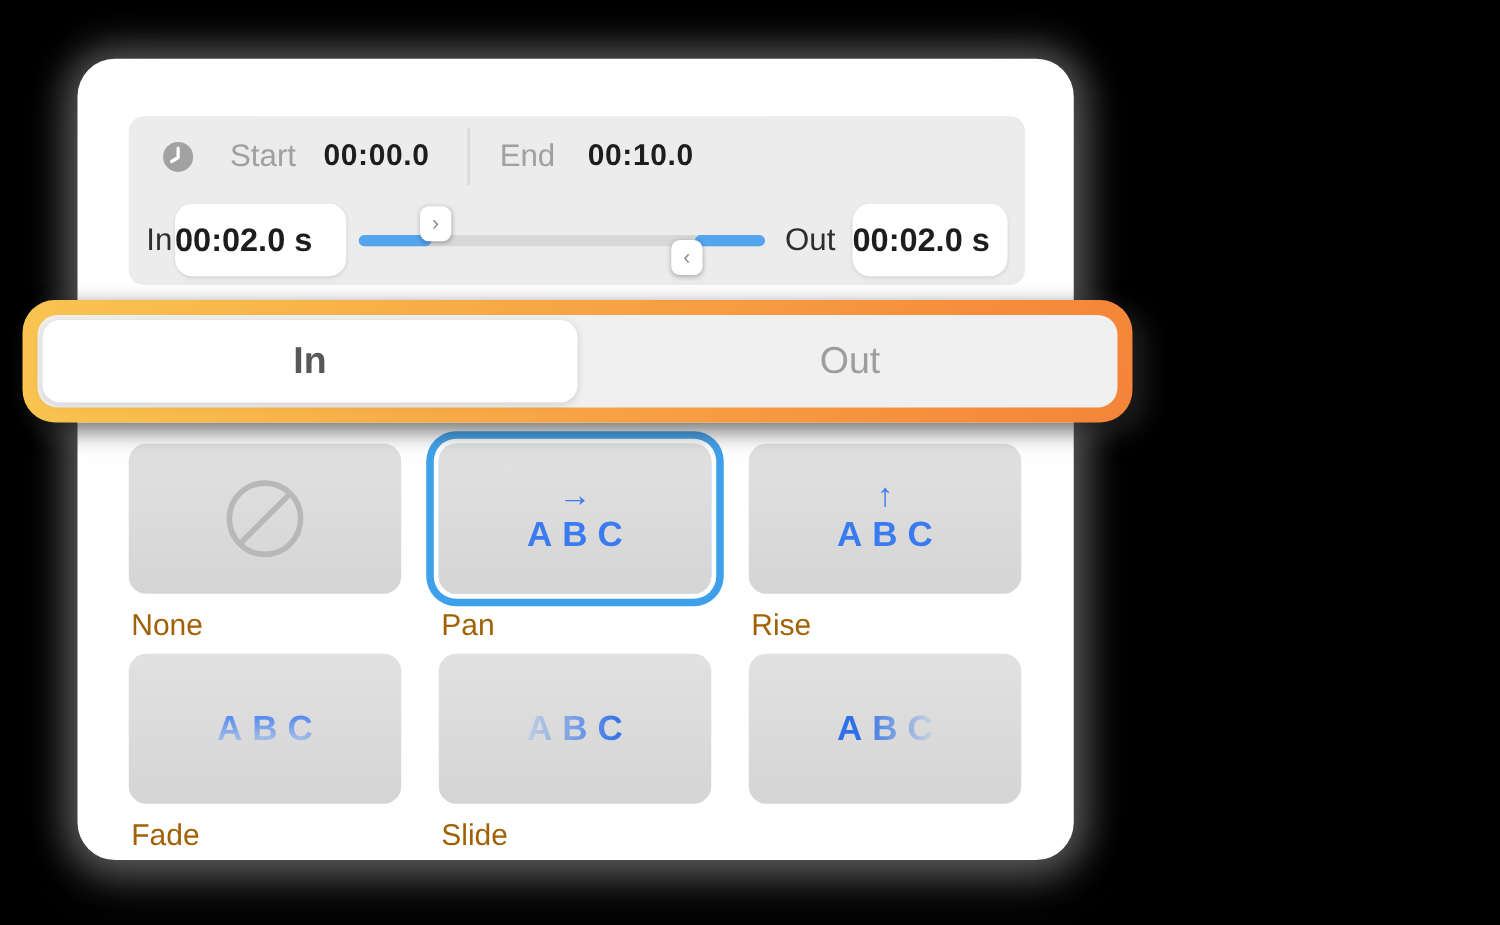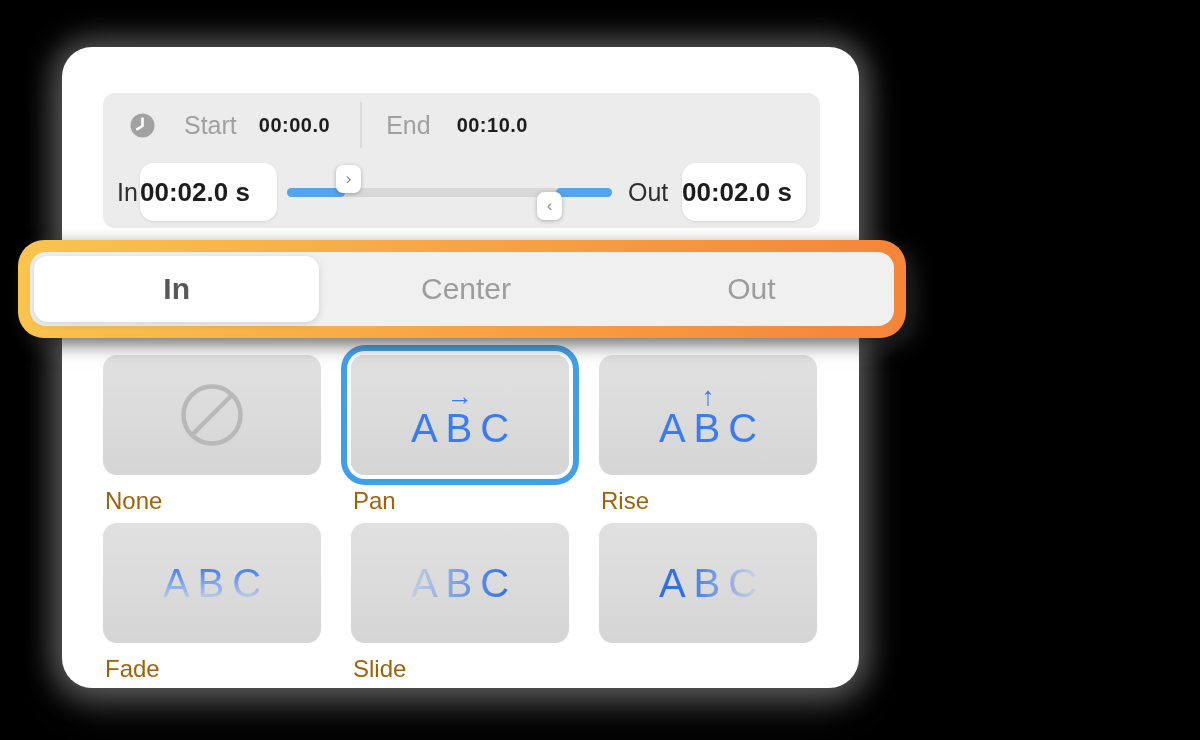--- a/index.html
+++ b/index.html
@@ -8,21 +8,21 @@
   
   .card{position:absolute;left:62px;top:47px;width:797px;height:641px;background:#fff;
         border-radius:30px;
         box-shadow:0 0 28px 10px rgba(140,140,140,0.55), 0 16px 46px rgba(110,110,110,0.35);}
   
   .timing-panel{position:absolute;left:41px;top:46px;width:717px;height:135px;
                 background:#ECECEC;border-radius:12px;}
   .t-row1{position:absolute;left:0;top:12px;width:100%;height:40px;display:flex;align-items:center;text-align:right;}
   .clock-wrap{margin-left:26px;width:27px;height:27px;display:flex;}
   .lbl{color:#A0A0A0;font-size:25px;}
-  .val{color:#1D1D1F;font-size:20px;font-weight:bold;letter-spacing:0.5px;}
+  .val{color:#1D1D1F;font-size:24px;font-weight:bold;letter-spacing:0.5px;}
   .lbl-start{margin-left:28px;}
   .val-start{margin-left:22px;}
   .vdivider{margin-left:30px;width:2px;height:46px;background:#DADADA;flex:none;}
   .lbl-end{margin-left:24px;}
   .val-end{margin-left:26px;}
   .t-row2{position:absolute;left:0;top:70px;width:100%;height:58px;}
   .inout-lbl{position:absolute;top:0;height:58px;line-height:58px;font-size:25px;color:#2E2E30;}
   .lbl-in{left:14px;}
   .lbl-out{left:525px;}
   .time-box{position:absolute;top:0;height:58px;background:#fff;border-radius:14px;
@@ -54,21 +54,21 @@
   
   .anim-grid{position:absolute;left:41px;top:308px;display:grid;
              grid-template-columns:218px 218px 218px;column-gap:30px;}
   .anim-item{width:218px;}
   .tile{width:218px;height:120px;box-sizing:border-box;border-radius:14px;
         background:linear-gradient(180deg,#E1E1E1 0%,#D5D5D5 100%);
         display:flex;flex-direction:column;align-items:center;justify-content:center;cursor:pointer;}
   .tile.selected{box-shadow:0 0 0 4px #fff, 0 0 0 10px #3EA0EB;}
   .anim-label{margin:12px 0 8px 2px;font-size:24px;color:#a16207;height:28px;}
   .arrow{color:#3B7BF2;font-size:26px;line-height:26px;height:26px;}
-  .abc{color:#3B7BF2;font-size:40px;font-weight:normal;letter-spacing:8px;padding-left:8px;line-height:38px;}
+  .abc{color:#3B7BF2;font-size:28px;font-weight:bold;letter-spacing:8px;padding-left:8px;line-height:38px;}
   .abc.grad{-webkit-background-clip:text;background-clip:text;color:transparent;}
   .abc.fade{background-image:linear-gradient(180deg,#3B7BF2 8%,rgba(150,190,245,0.28) 95%);}
   .abc.slide{background-image:linear-gradient(90deg,rgba(150,190,245,0.30) 5%,#2F6FE8 92%);}
   .abc.block{background-image:linear-gradient(90deg,#2F6FE8 28%,rgba(150,190,245,0.12) 95%);}
 </style>
 </head>
 <body>
 
 <div class="stage">
   <div class="card">
@@ -146,17 +146,16 @@
         <div class="tile">
           <span class="abc grad block">ABC</span>
         </div>
       </div>
     </div>
   </div>
 
   <div class="highlight-ring">
     <div class="seg-bar">
       <div class="seg selected">In</div>
-      <div class="seg">Center</div>
       <div class="seg">Out</div>
     </div>
   </div>
 </div>
 
 </body></html>

